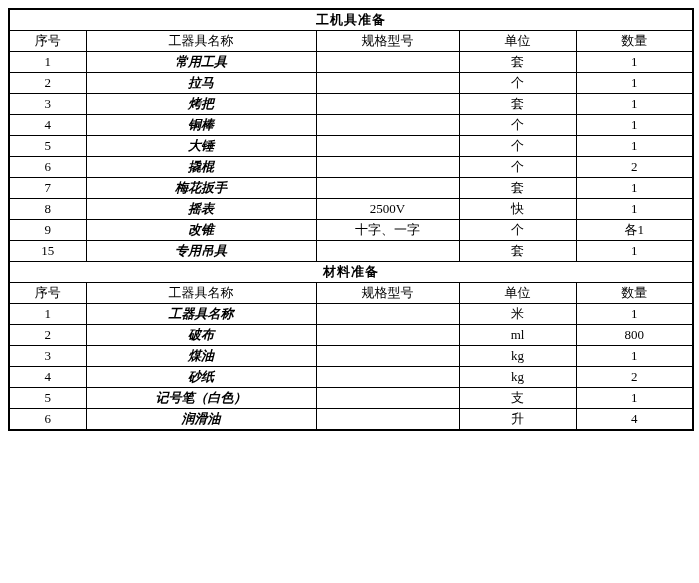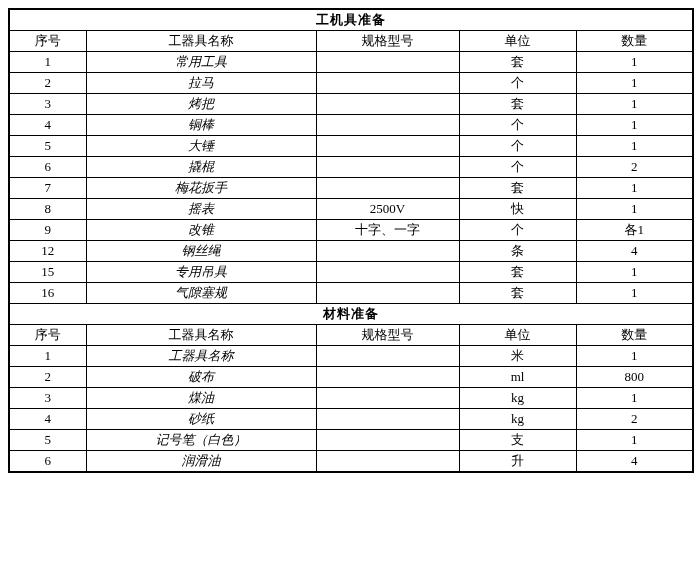--- a/index.html
+++ b/index.html
@@ -43,20 +43,21 @@
   }
   td.col-header {
     height: 21px;
     font-weight: normal;
     font-size: 13px;
   }
   td.cell-name {
     text-align: left;
     padding-left: 9px;
     font-style: italic; 
+    font-weight: bold;
   }
   td.cell-qty, td.cell-spec, td.cell-unit, td.cell-index {
     font-style: normal;
   }
 </style>
 </head>
 <body>
 
 <div class="page">
   <table class="doc-table">
@@ -135,36 +136,22 @@
           <td class="cell-qty">1</td>
         </tr>
         <tr>
           <td class="cell-index">9</td>
           <td class="cell-name">改锥</td>
           <td class="cell-spec">十字、一字</td>
           <td class="cell-unit">个</td>
           <td class="cell-qty">各1</td>
         </tr>
         <tr>
-          <td class="cell-index">12</td>
-          <td class="cell-name">钢丝绳</td>
-          <td class="cell-spec"></td>
-          <td class="cell-unit">条</td>
-          <td class="cell-qty">4</td>
-        </tr>
-        <tr>
           <td class="cell-index">15</td>
           <td class="cell-name">专用吊具</td>
-          <td class="cell-spec"></td>
-          <td class="cell-unit">套</td>
-          <td class="cell-qty">1</td>
-        </tr>
-        <tr>
-          <td class="cell-index">16</td>
-          <td class="cell-name">气隙塞规</td>
           <td class="cell-spec"></td>
           <td class="cell-unit">套</td>
           <td class="cell-qty">1</td>
         </tr>
         <tr>
           <td colspan="5" class="section-title">材料准备</td>
         </tr>
         <tr>
           <td class="col-header">序号</td>
           <td class="col-header">工器具名称</td>

